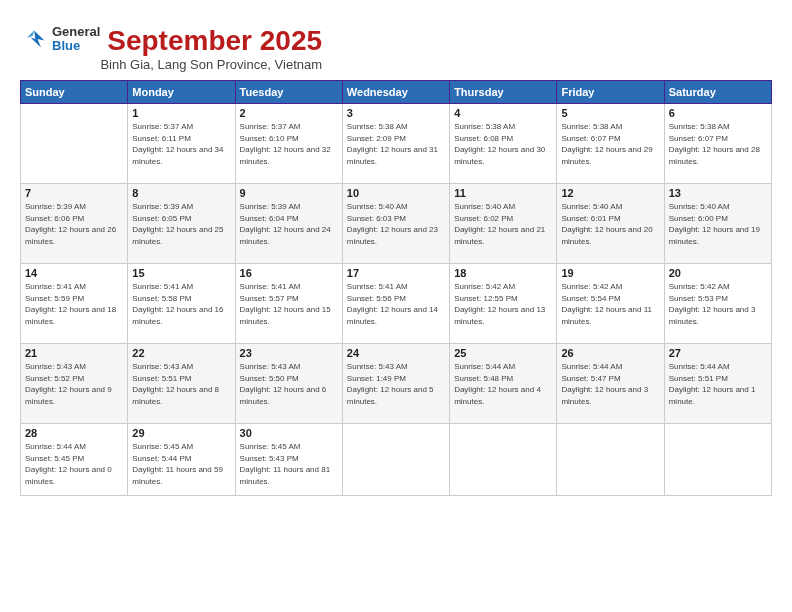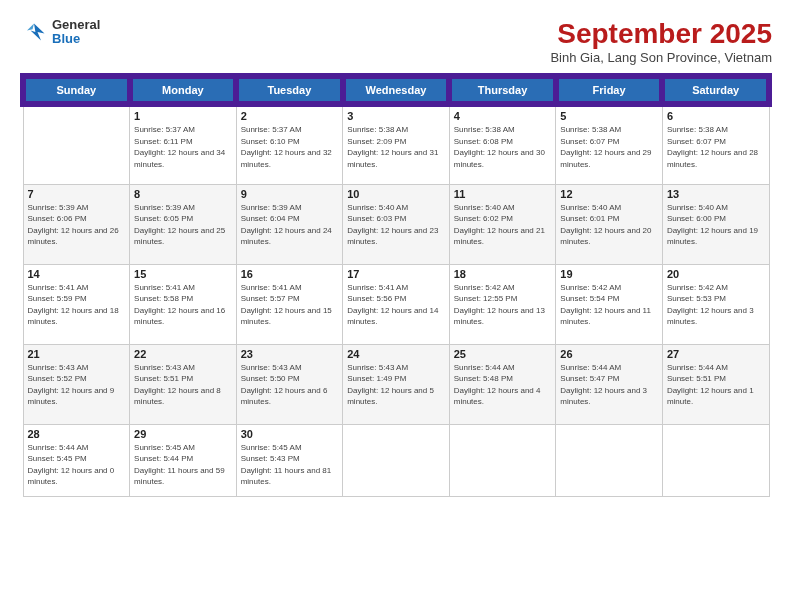--- a/index.html
+++ b/index.html
@@ -11,23 +11,23 @@
       overflow: hidden;
     }
     .page {
       width: 792px;
       height: 612px;
       padding: 18px 20px 10px 20px;
       background: #fff;
     }
     .header {
       display: flex;
-      justify-content: space-between;
       align-items: flex-start;
       margin-bottom: 8px;
+      margin-top: 7px;
     }
     .logo {
       display: flex;
       align-items: center;
       gap: 4px;
     }
     .logo-text {
       display: flex;
       flex-direction: column;
       font-size: 13px;
@@ -56,22 +56,22 @@
       width: 100%;
       border-collapse: collapse;
       table-layout: fixed;
     }
     thead tr th {
       background: #2a6db5;
       color: #fff;
       font-size: 11px;
       font-weight: bold;
       padding: 5px 4px;
-      text-align: center;
-      border: 6px solid #4c1d95;
+      text-align: left;
+      border: 1px solid #4c1d95;
     }
     tbody tr td {
       border: 1px solid #ccc;
       vertical-align: top;
       padding: 3px 4px;
       font-size: 8.5px;
       color: #333;
       height: 80px;
       background: #fff;
     }

